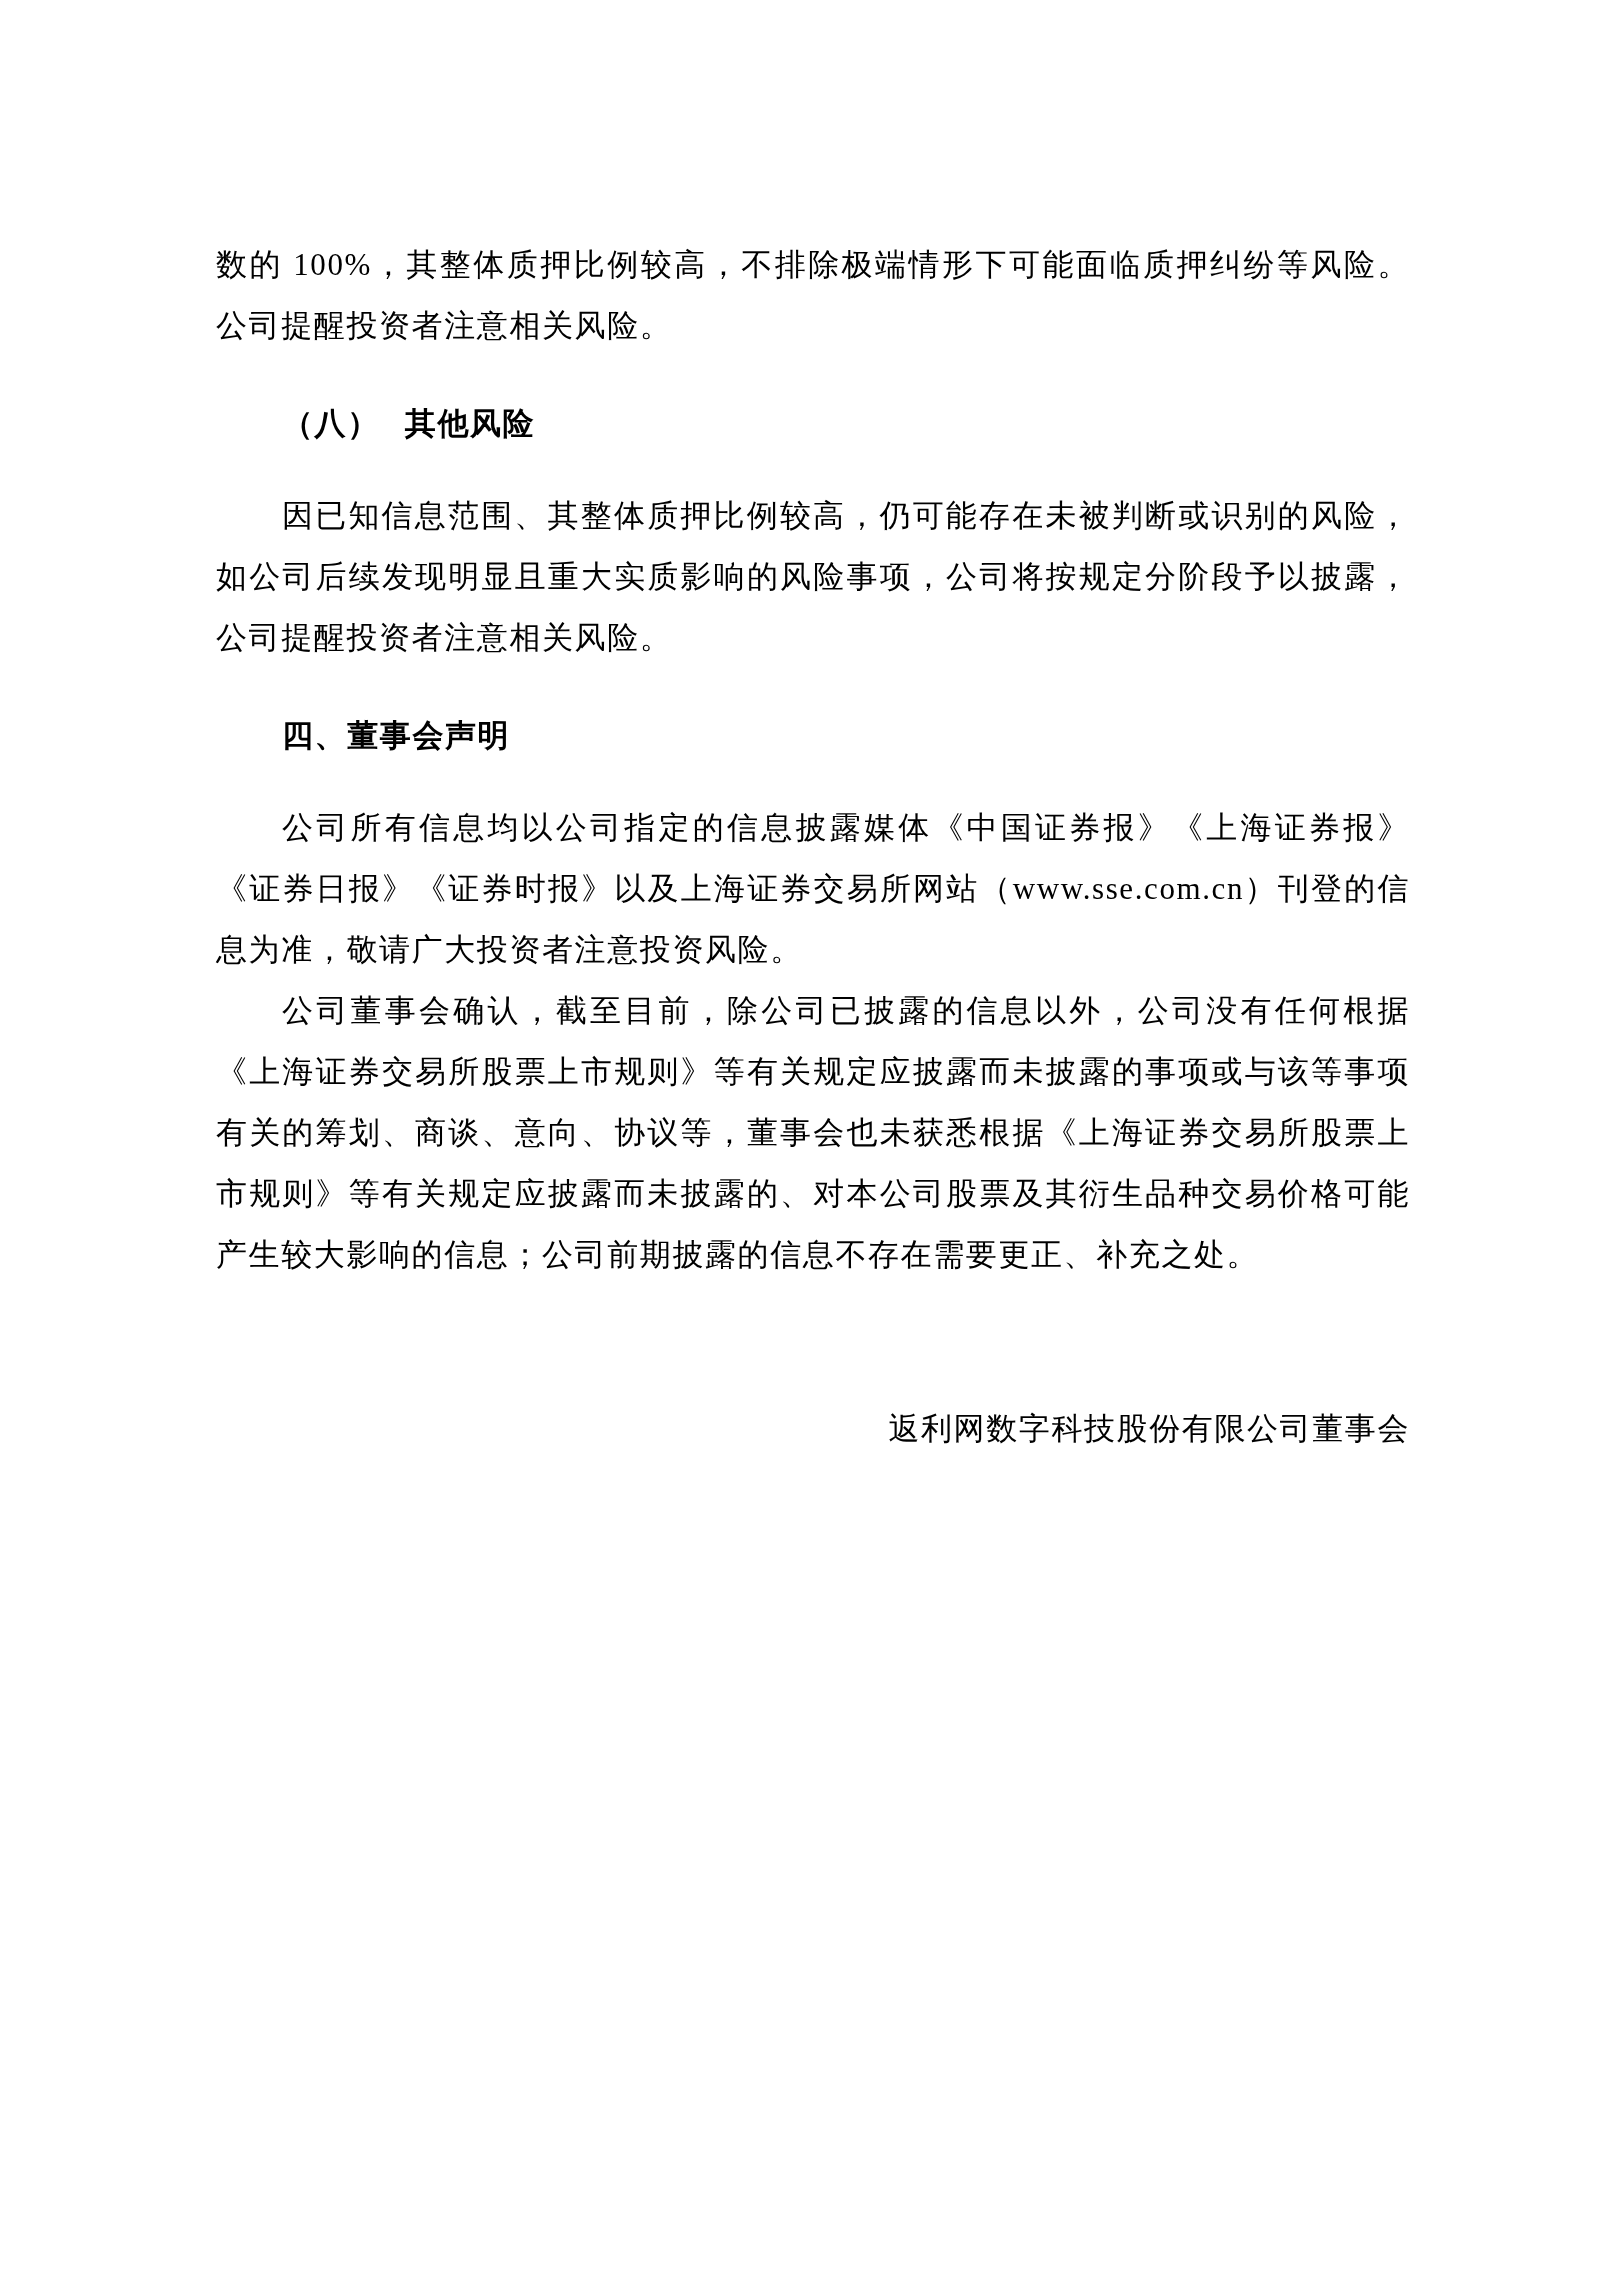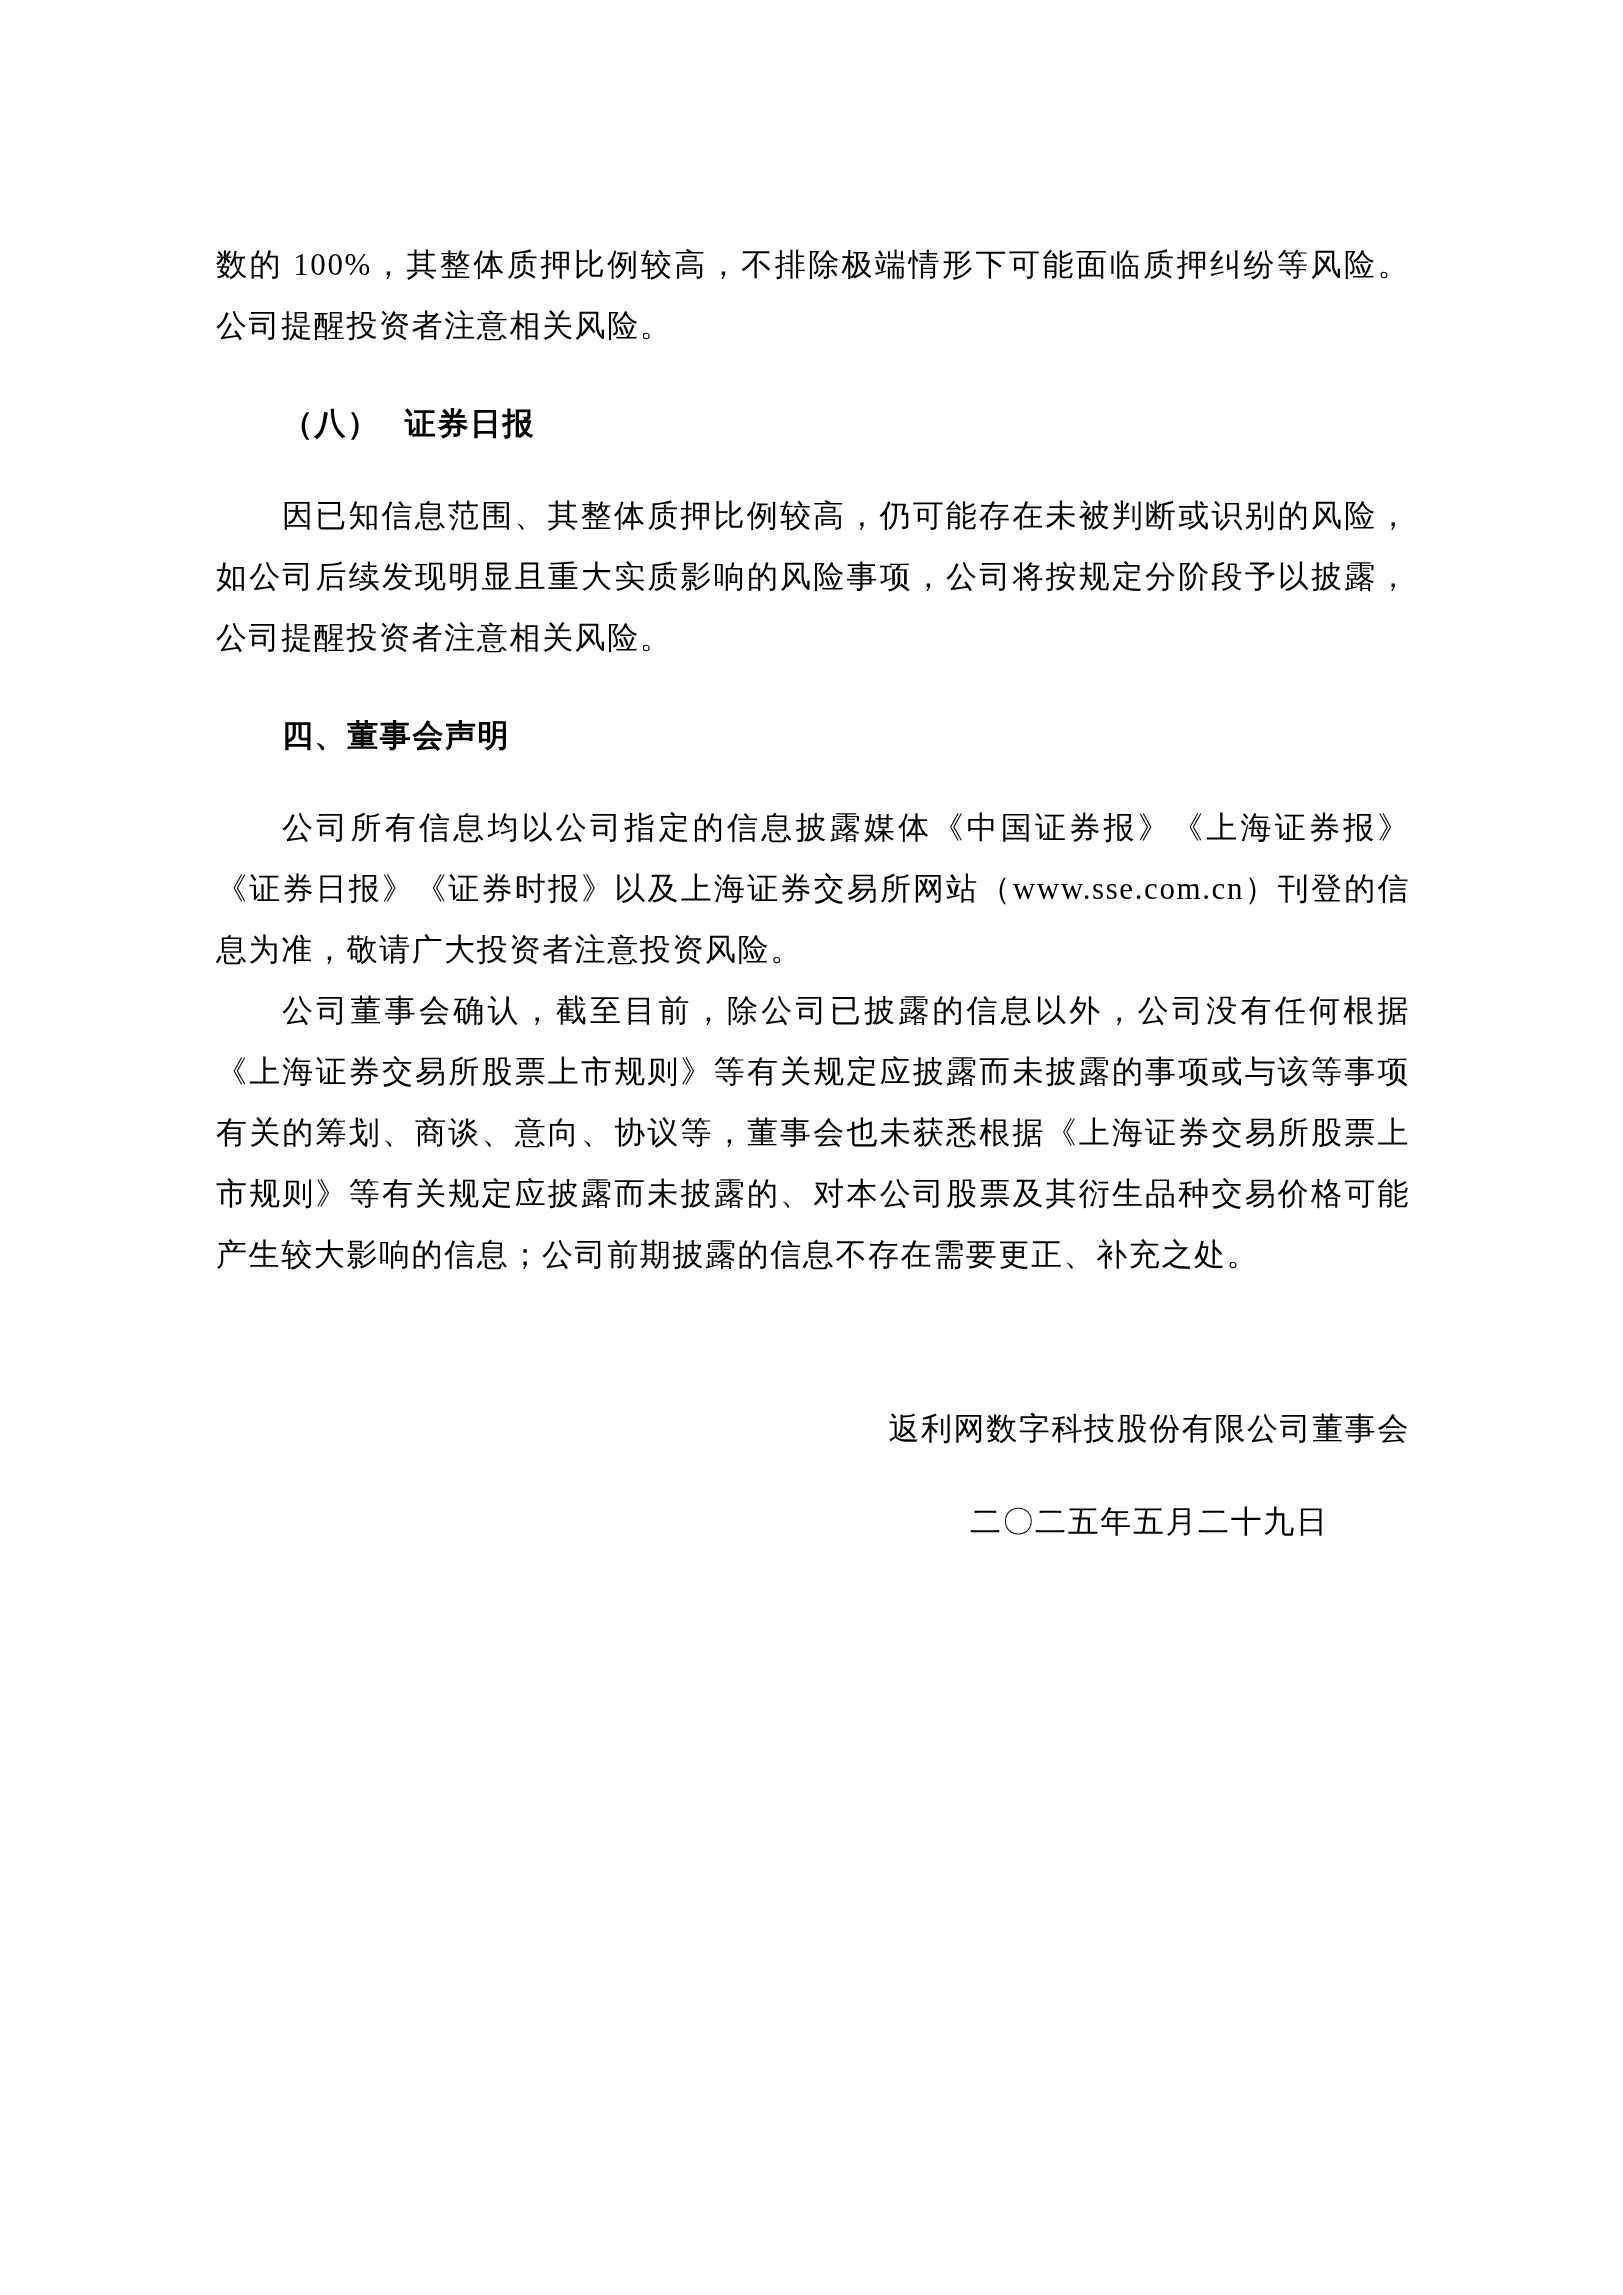--- a/index.html
+++ b/index.html
@@ -60,31 +60,30 @@
   .sig-date    { line-height: 61px; margin-top: 17.7px; }
 </style>
 </head>
 <body>
 
 <div class="page">
   <main class="content">
 
     <p class="body">数的 100%，其整体质押比例较高，不排除极端情形下可能面临质押纠纷等风险。公司提醒投资者注意相关风险。</p>
 
-    <h3 class="heading"><span>（八）</span><span class="h-gap"></span><span>证券日报</span></h3>
+    <h3 class="heading"><span>（八）</span><span class="h-gap"></span><span>其他风险</span></h3>
 
     <p class="body indent">因已知信息范围、其整体质押比例较高，仍可能存在未被判断或识别的风险，如公司后续发现明显且重大实质影响的风险事项，公司将按规定分阶段予以披露，公司提醒投资者注意相关风险。</p>
 
     <h2 class="heading">四、董事会声明</h2>
 
     <p class="body indent gap-before">公司所有信息均以公司指定的信息披露媒体《中国证券报》《上海证券报》《证券日报》《证券时报》以及上海证券交易所网站（www.sse.com.cn）刊登的信息为准，敬请广大投资者注意投资风险。</p>
 
     <p class="body indent">公司董事会确认，截至目前，除公司已披露的信息以外，公司没有任何根据《上海证券交易所股票上市规则》等有关规定应披露而未披露的事项或与该等事项有关的筹划、商谈、意向、协议等，董事会也未获悉根据《上海证券交易所股票上市规则》等有关规定应披露而未披露的、对本公司股票及其衍生品种交易价格可能产生较大影响的信息；公司前期披露的信息不存在需要更正、补充之处。</p>
 
 
     <div class="signature">
       <p class="sig-company">返利网数字科技股份有限公司董事会</p>
-      <p class="sig-date">二〇二五年五月二十九日</p>
     </div>
 
   </main>
 </div>
 
 
 </body></html>

